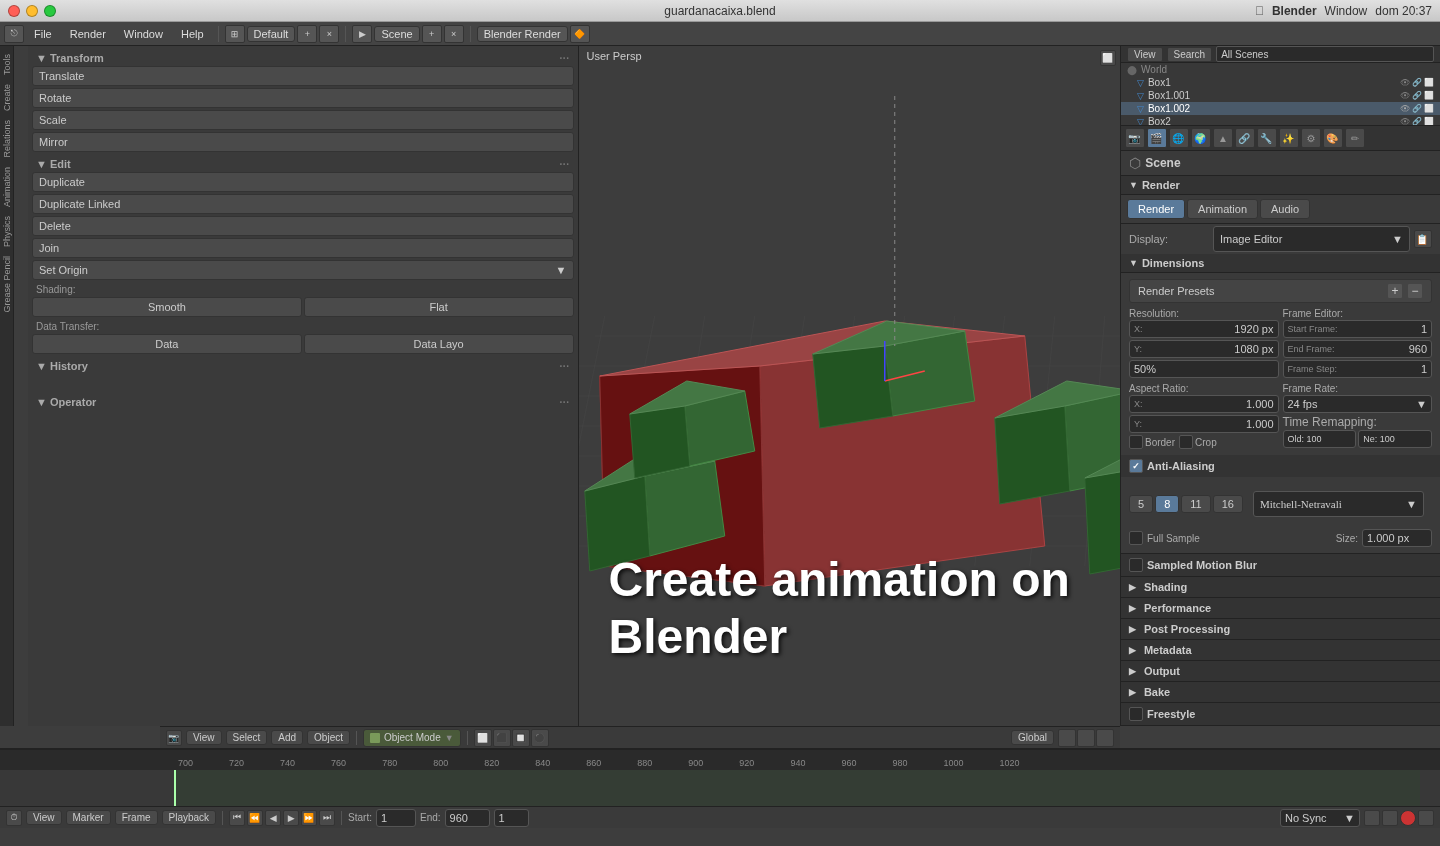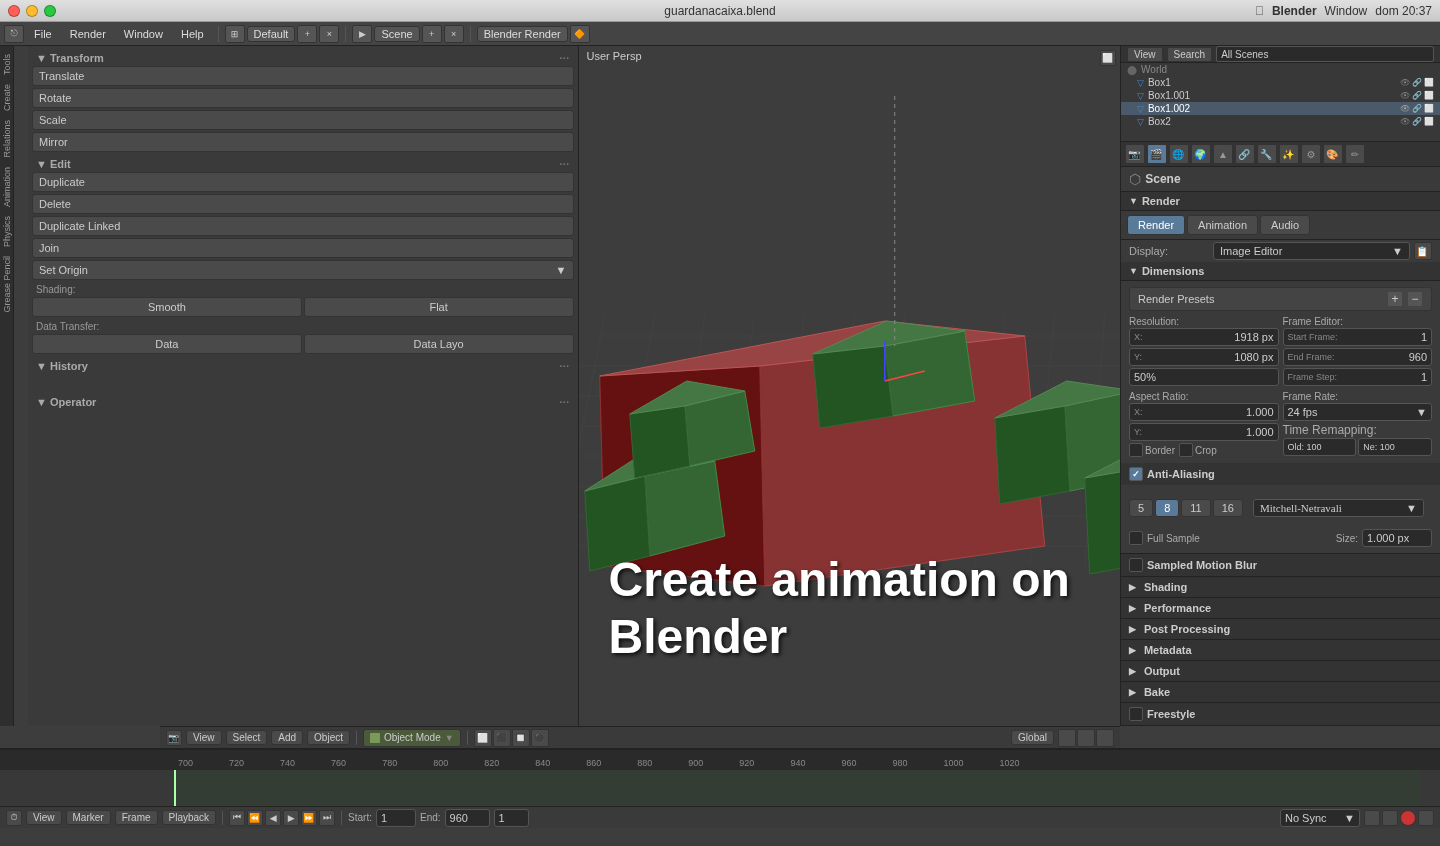--- a/index.html
+++ b/index.html
@@ -374,21 +374,21 @@
       background: #4a4a4a;
       border: 1px solid #333;
       border-radius: 3px;
       color: #ccc;
       font-size: 11px;
       cursor: pointer;
     }
     .aa-btn.active { background: #5a7a9a; color: #fff; }
 
     .dropdown-field {
-      height: 18px;
+      height: 26px;
       background: #2a2a2a;
       border: 1px solid #555;
       border-radius: 3px;
       color: #ccc;
       font-size: 11px;
       padding: 0 6px;
       display: flex;
       align-items: center;
       justify-content: space-between;
       flex: 1;
@@ -535,22 +535,22 @@
     <button class="tool-btn">Translate</button>
     <button class="tool-btn">Rotate</button>
     <button class="tool-btn">Scale</button>
     <button class="tool-btn">Mirror</button>
 
     <div class="section-header" style="margin-top:4px;">
       <span>▼ Edit</span>
       <span class="section-dots">···</span>
     </div>
     <button class="tool-btn">Duplicate</button>
+    <button class="tool-btn">Duplicate Linked</button>
     <button class="tool-btn">Delete</button>
-    <button class="tool-btn">Duplicate Linked</button>
     <button class="tool-btn">Join</button>
     <button class="tool-btn dropdown">
       <span>Set Origin</span>
       <span>▼</span>
     </button>
 
     <div class="sub-label">Shading:</div>
     <div class="tool-btn-row">
       <button class="tool-btn">Smooth</button>
       <button class="tool-btn">Flat</button>
@@ -769,21 +769,21 @@
           <div class="pm-btn">+</div>
           <div class="pm-btn">−</div>
         </div>
       </div>
 
       <div class="two-col">
         <div>
           <div style="font-size:10px;color:#aaa;padding:1px 0;">Resolution:</div>
           <div class="input-field">
             <span style="font-size:9px;color:#888;">X:</span>
-            <span>1918 px</span>
+            <span>1920 px</span>
           </div>
           <div class="input-field" style="margin-top:2px;">
             <span style="font-size:9px;color:#888;">Y:</span>
             <span>1080 px</span>
           </div>
           <div class="input-field" style="margin-top:2px;">
             <span>50%</span>
           </div>
         </div>
         <div>

